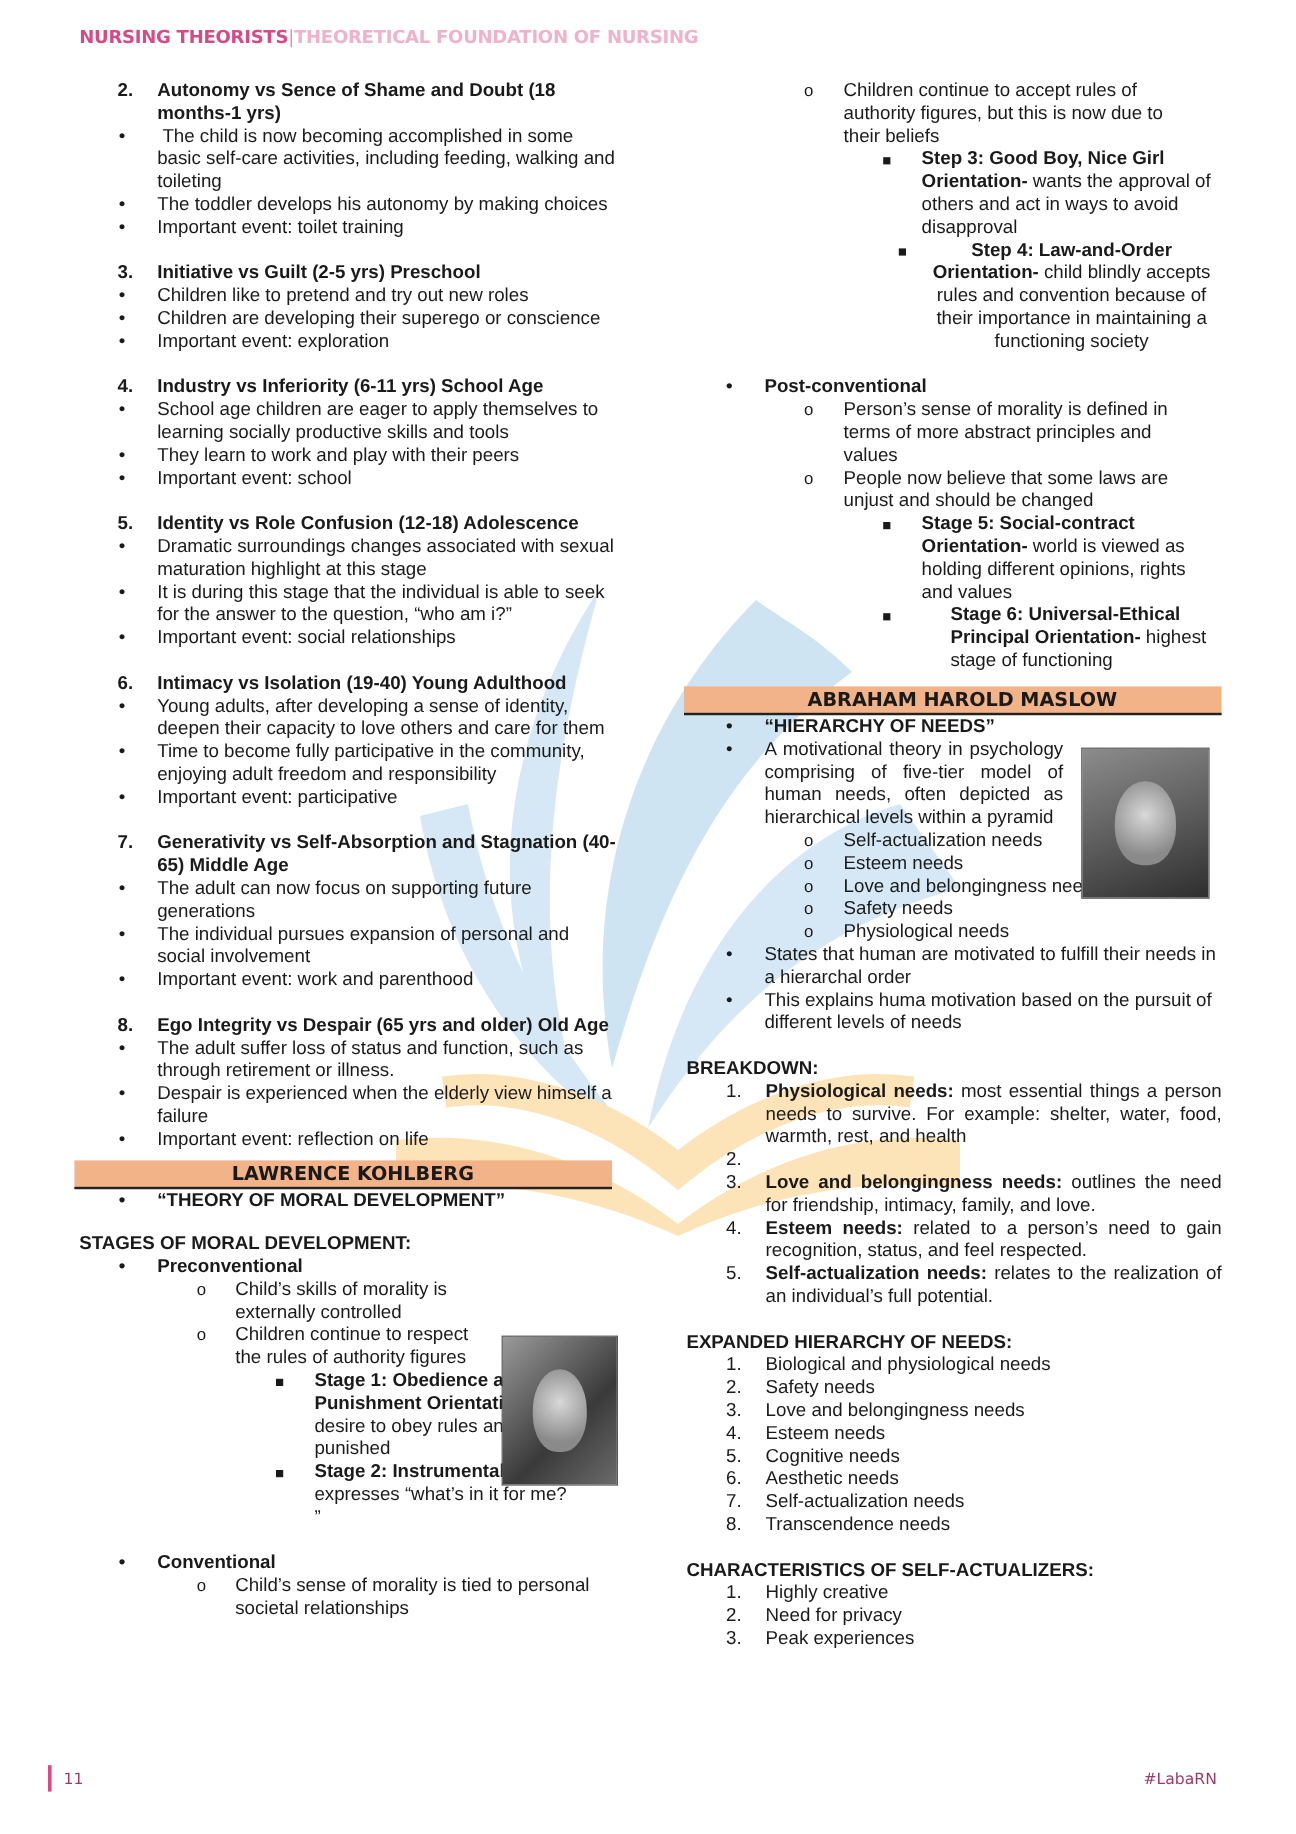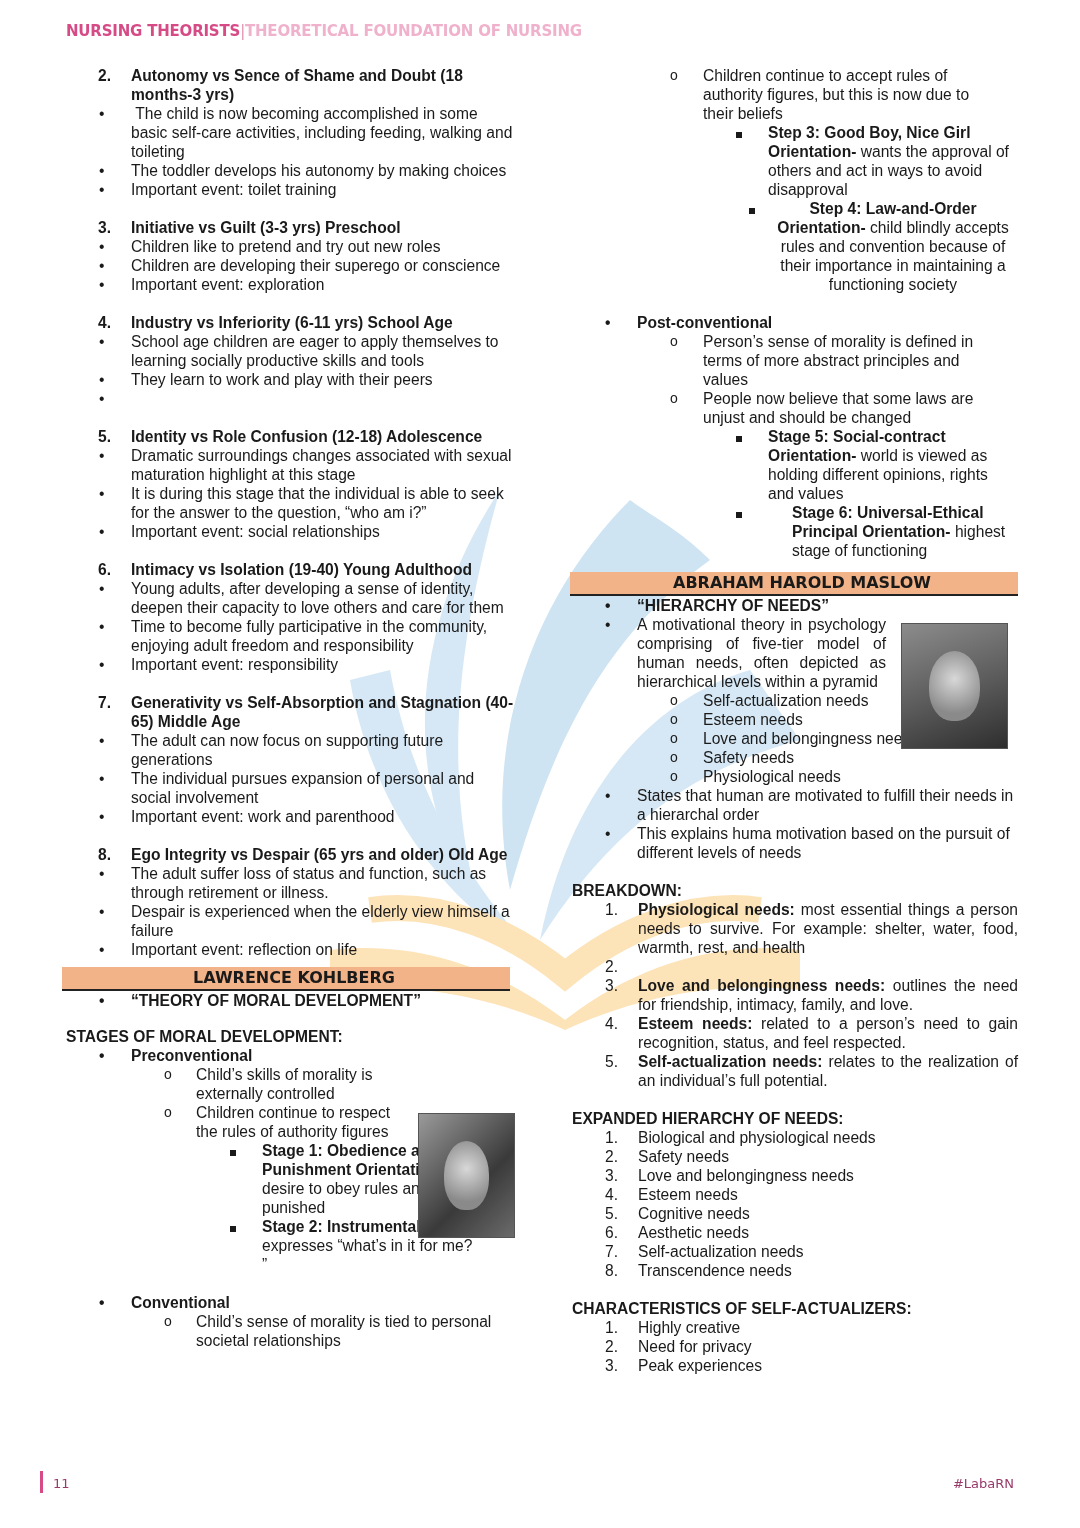--- a/index.html
+++ b/index.html
@@ -60,40 +60,40 @@
   <path d="M20 210 C 40 330, 110 430, 200 480 C 130 400, 80 310, 60 200 Z" fill="#d6e8f5"></path>
   <path d="M0 480 C 90 470, 170 500, 235 550 C 300 500, 380 470, 470 480 L 470 520 C 380 510, 300 530, 235 560 C 170 530, 90 510, 0 520 Z" fill="#fde3b8"></path>
   <path d="M40 440 C 110 430, 180 460, 235 505 C 290 460, 360 430, 430 440" fill="none" stroke="#fde3b8" stroke-width="26"></path>
 </svg>
 
 <div class="col col-left">
 
   <div class="stage">
     <div class="num-head">
       <span class="n">2.</span>
-      <span class="t">Autonomy vs Sence of Shame and Doubt (18 months-3 yrs)</span>
+      <span class="t">Autonomy vs Sence of Shame and Doubt (18 months-1 yrs)</span>
     </div>
     <div class="bul">
         <span class="b">•</span>
         <span class="t" style="white-space:pre-wrap"> The child is now becoming accomplished in some basic self-care activities, including feeding, walking and toileting</span>
       </div>
     <div class="bul">
         <span class="b">•</span>
         <span class="t">The toddler develops his autonomy by making choices</span>
       </div>
     <div class="bul">
         <span class="b">•</span>
         <span class="t">Important event: toilet training</span>
       </div>
   </div>
 
   <div class="stage">
     <div class="num-head">
       <span class="n">3.</span>
-      <span class="t">Initiative vs Guilt (3-3 yrs) Preschool</span>
+      <span class="t">Initiative vs Guilt (2-5 yrs) Preschool</span>
     </div>
     <div class="bul">
         <span class="b">•</span>
         <span class="t">Children like to pretend and try out new roles</span>
       </div>
     <div class="bul">
         <span class="b">•</span>
         <span class="t">Children are developing their superego or conscience</span>
       </div>
     <div class="bul">
@@ -110,20 +110,21 @@
     <div class="bul">
         <span class="b">•</span>
         <span class="t">School age children are eager to apply themselves to learning socially productive skills and tools</span>
       </div>
     <div class="bul">
         <span class="b">•</span>
         <span class="t">They learn to work and play with their peers</span>
       </div>
     <div class="bul">
         <span class="b">•</span>
+        <span class="t">Important event: school</span>
       </div>
   </div>
 
   <div class="stage">
     <div class="num-head">
       <span class="n">5.</span>
       <span class="t">Identity vs Role Confusion (12-18) Adolescence</span>
     </div>
     <div class="bul">
         <span class="b">•</span>
@@ -147,21 +148,21 @@
     <div class="bul">
         <span class="b">•</span>
         <span class="t">Young adults, after developing a sense of identity, deepen their capacity to love others and care for them</span>
       </div>
     <div class="bul">
         <span class="b">•</span>
         <span class="t">Time to become fully participative in the community, enjoying adult freedom and responsibility</span>
       </div>
     <div class="bul">
         <span class="b">•</span>
-        <span class="t">Important event: responsibility</span>
+        <span class="t">Important event: participative</span>
       </div>
   </div>
 
   <div class="stage">
     <div class="num-head">
       <span class="n">7.</span>
       <span class="t">Generativity vs Self-Absorption and Stagnation (40-65) Middle Age</span>
     </div>
     <div class="bul">
         <span class="b">•</span>

